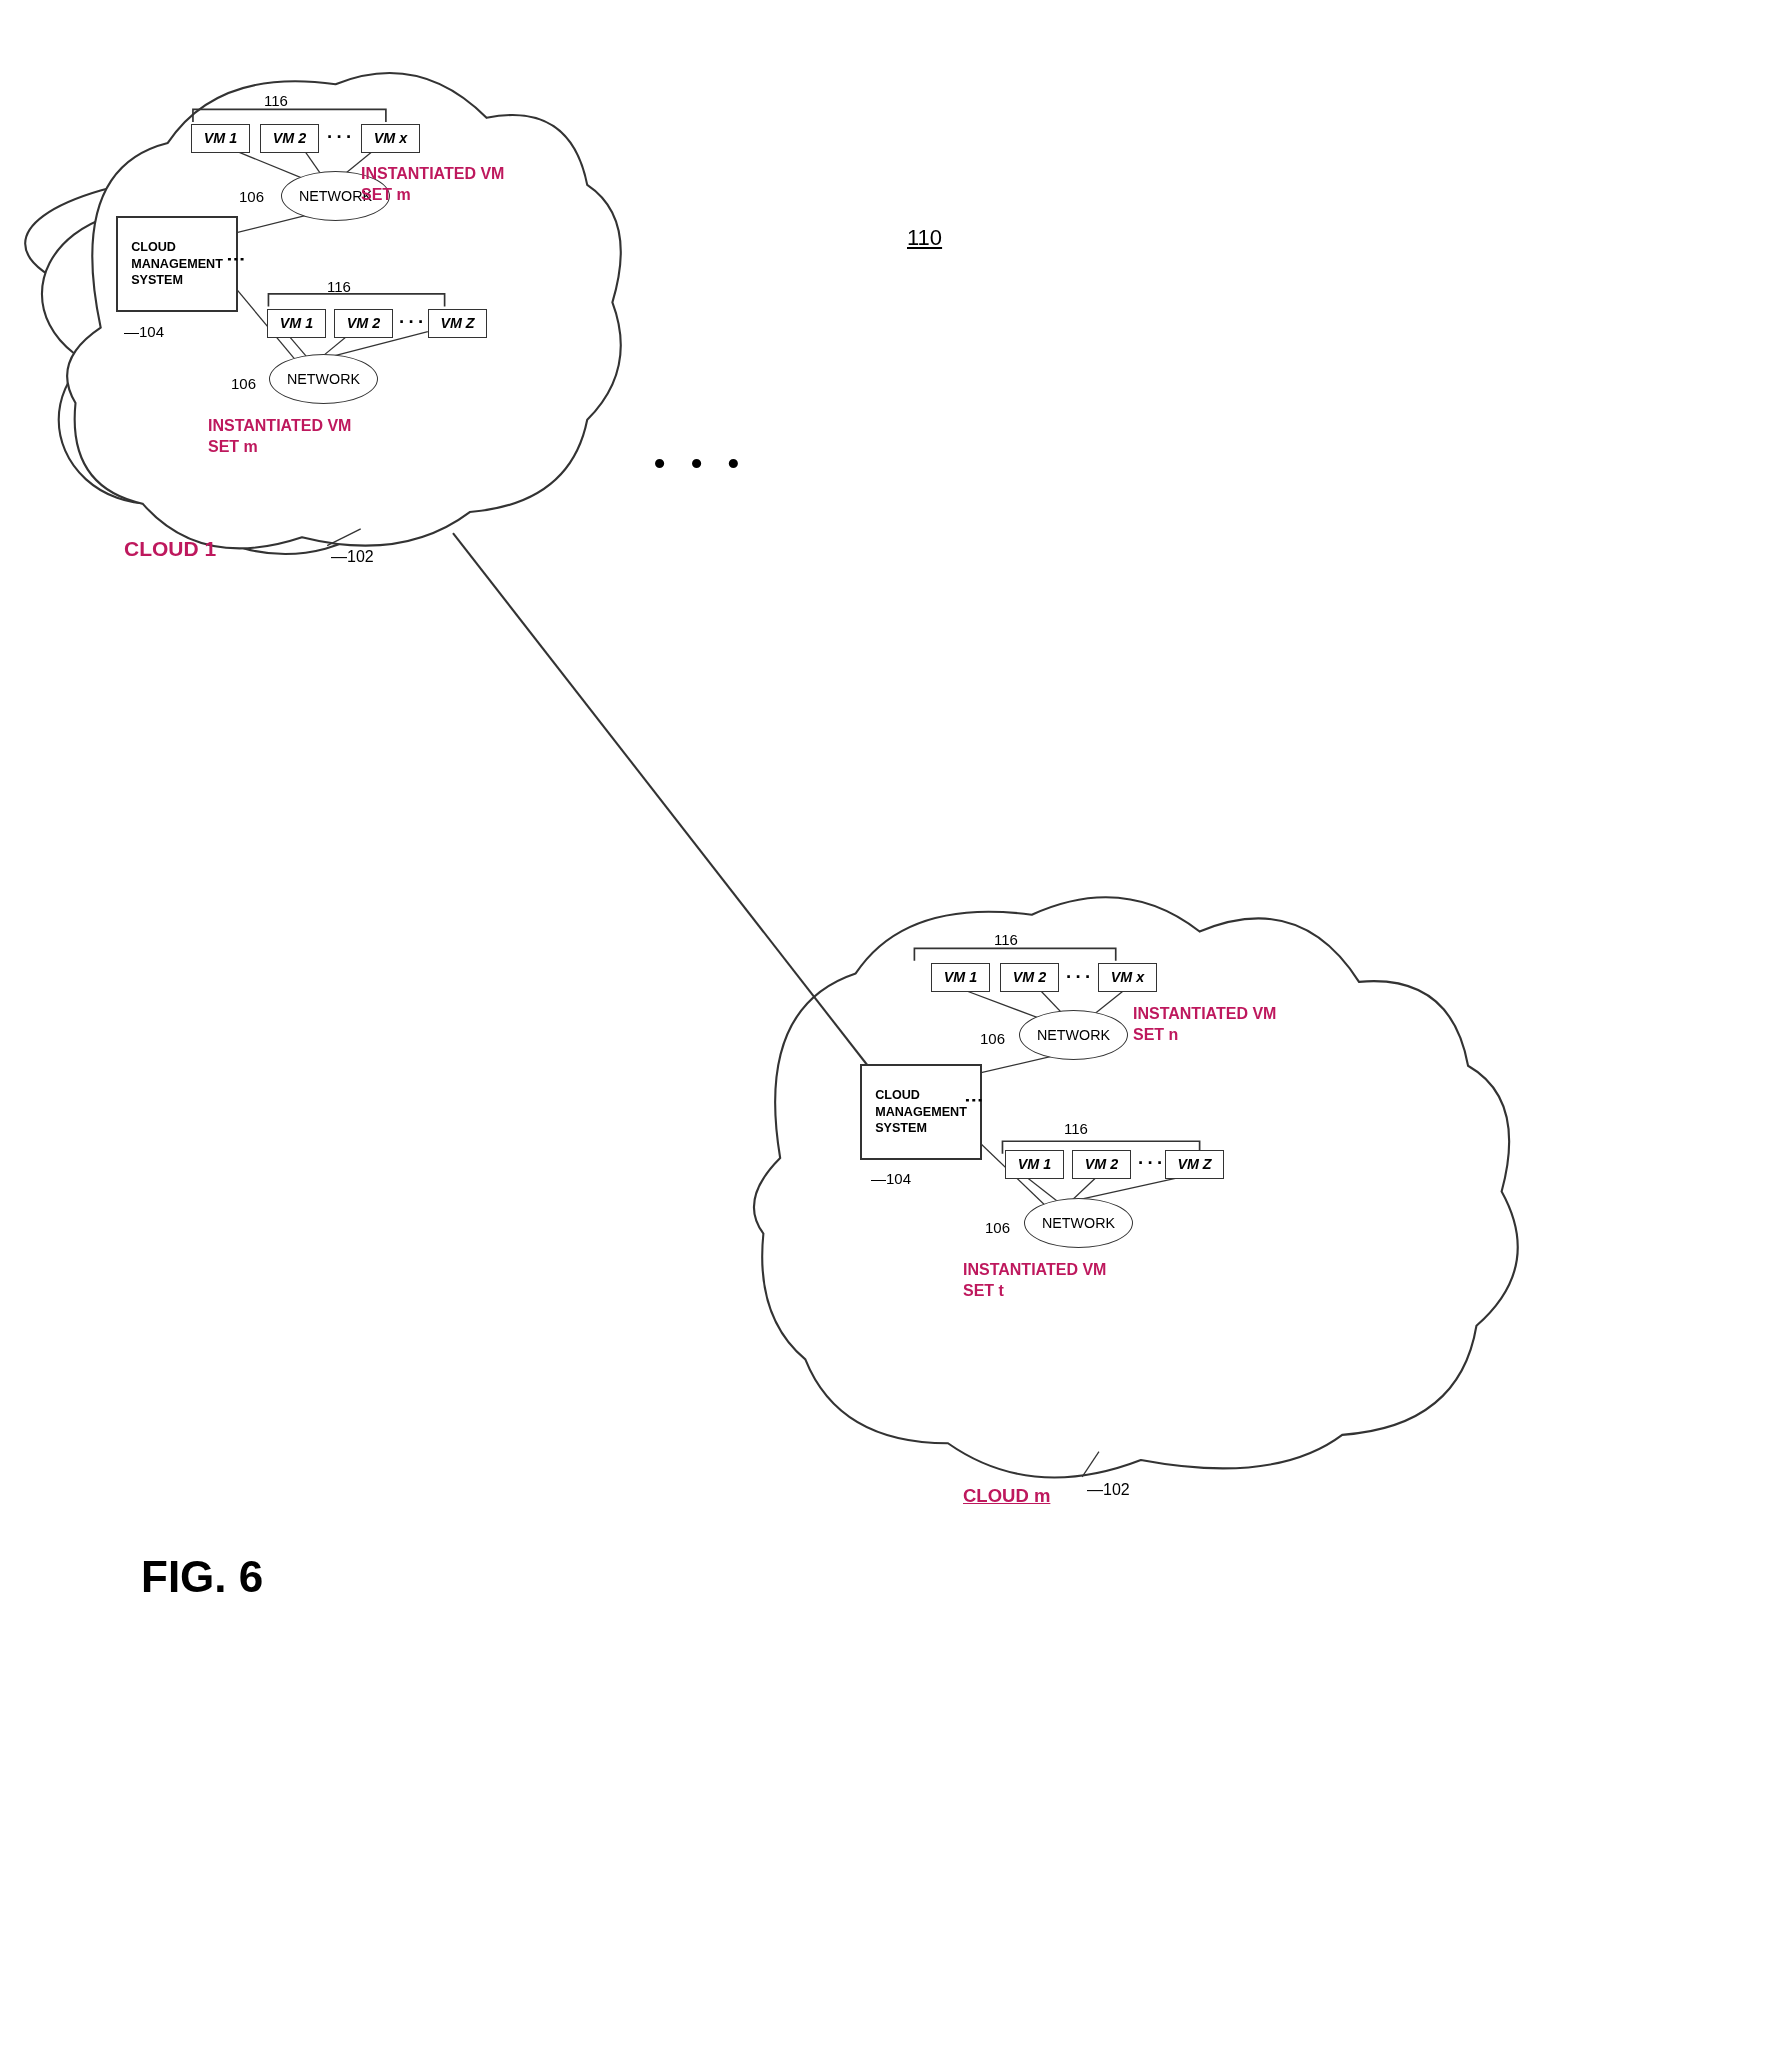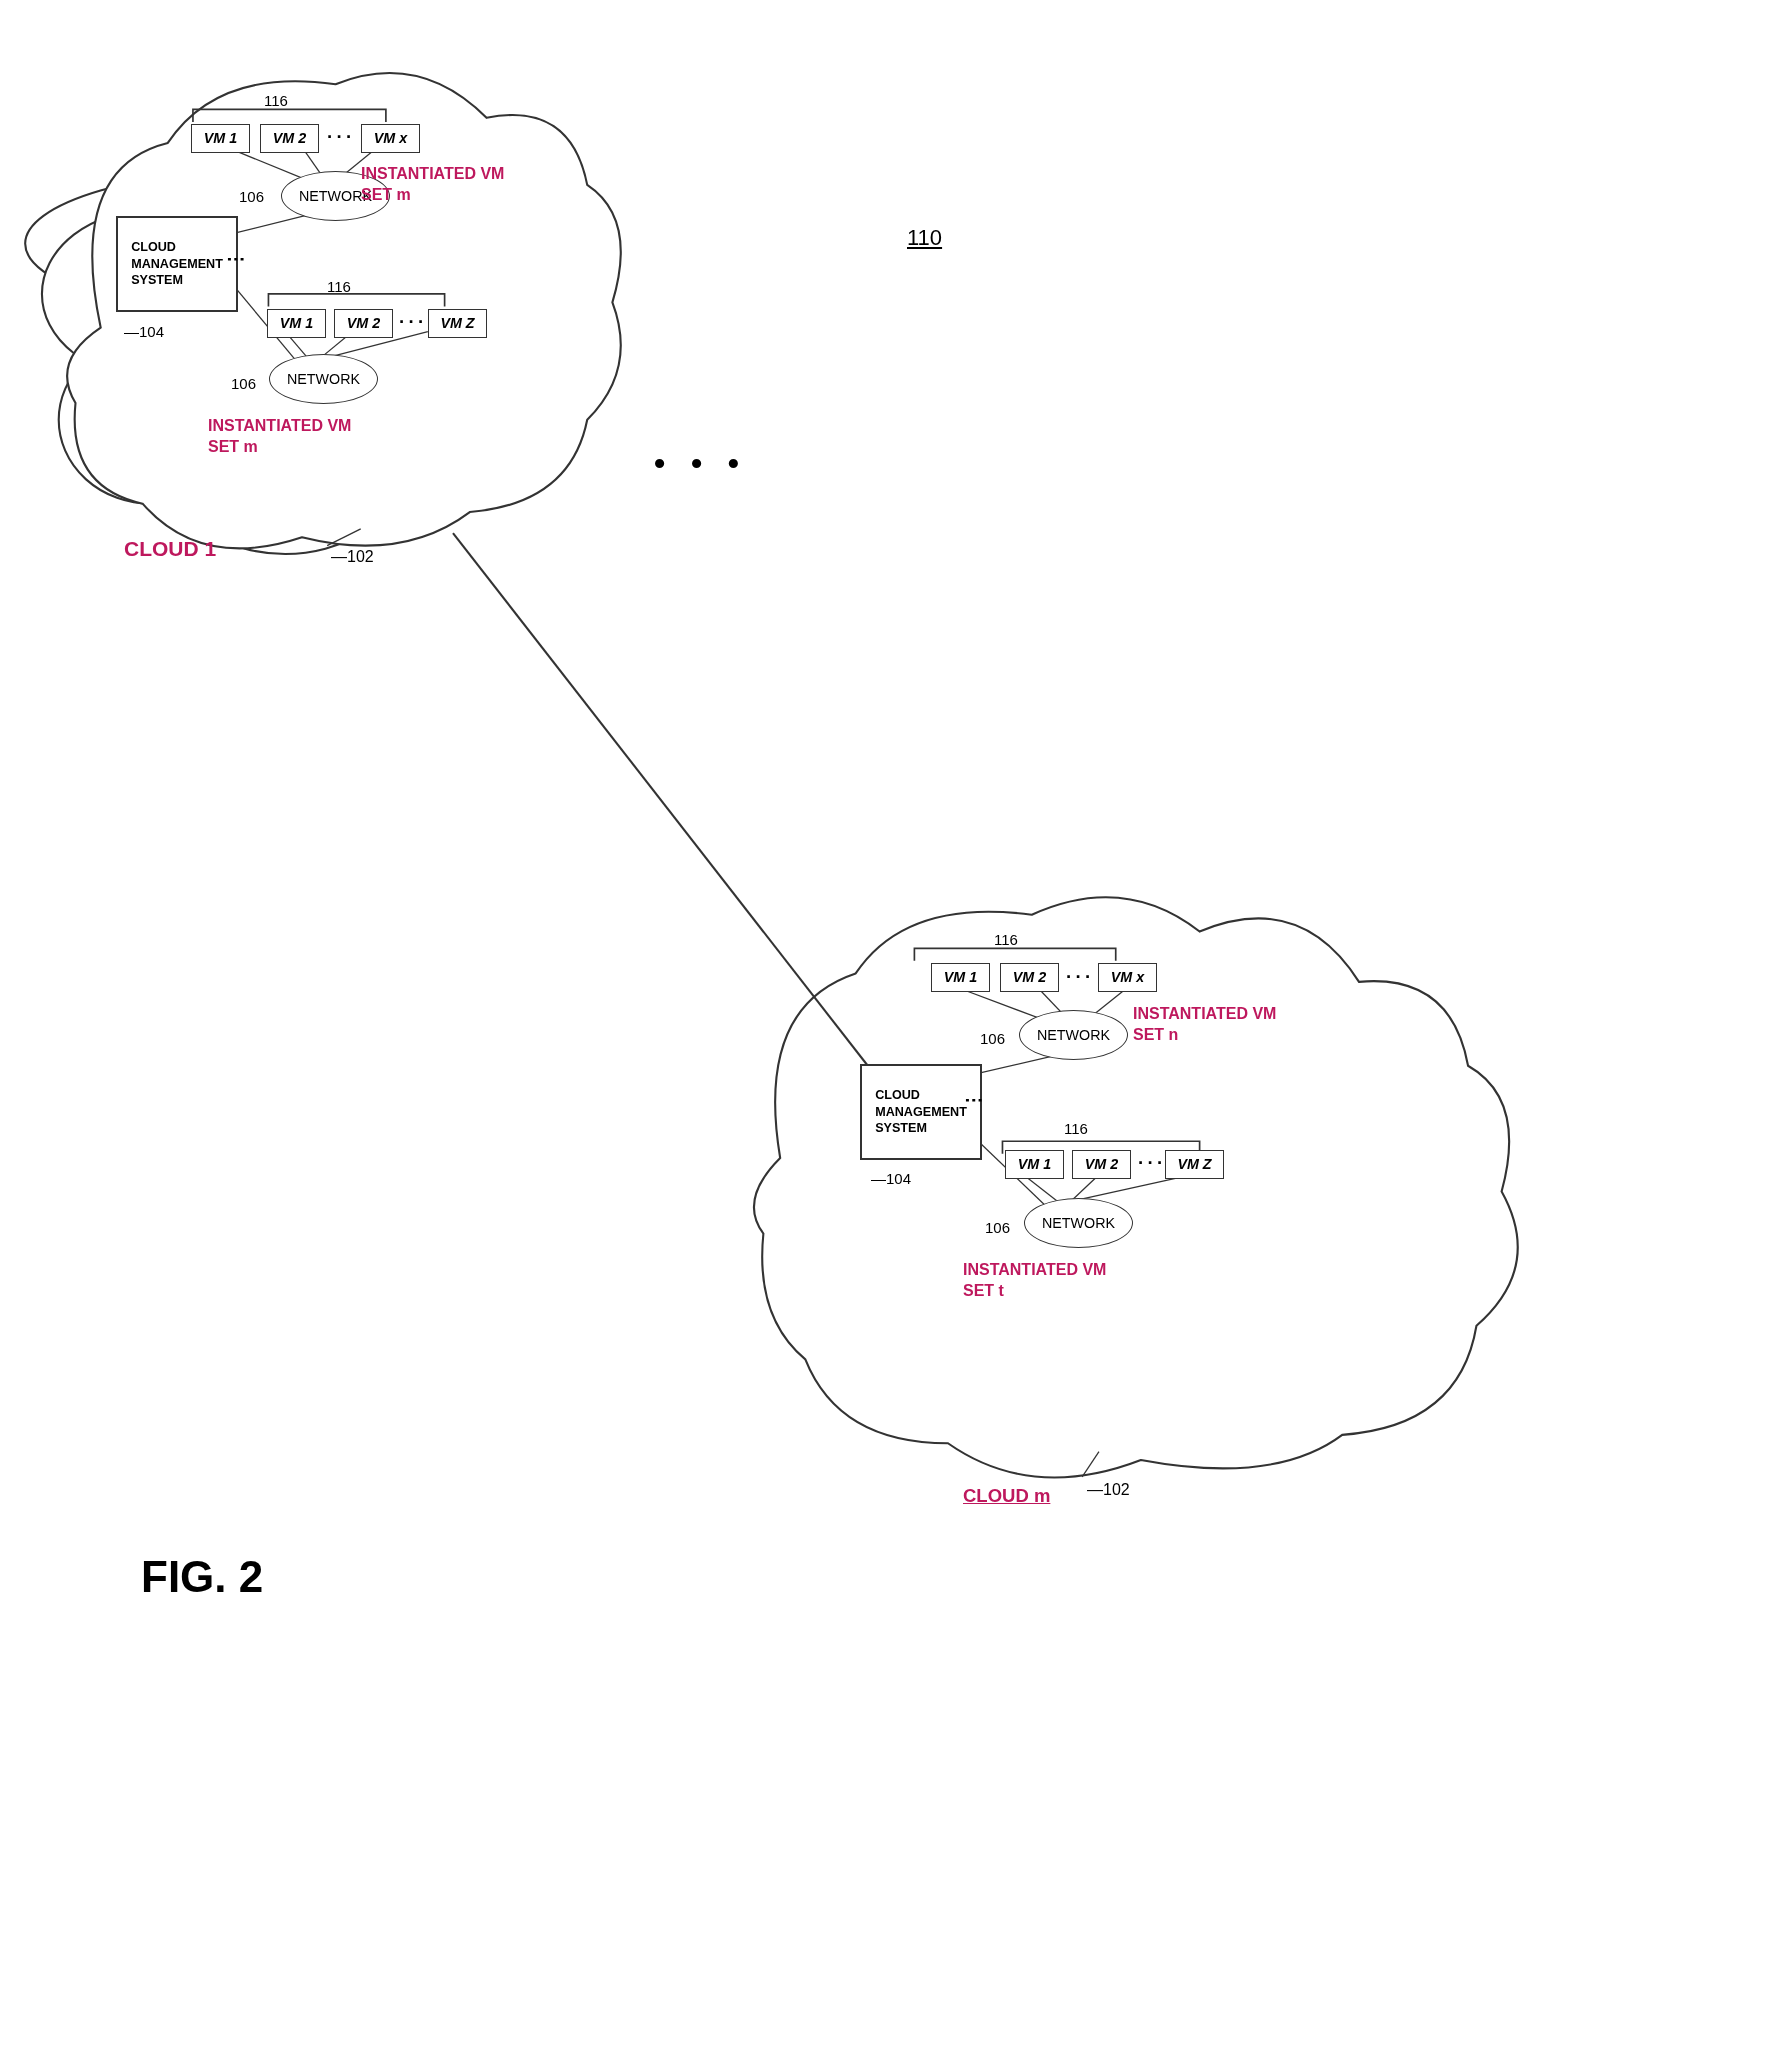--- a/index.html
+++ b/index.html
@@ -258,16 +258,16 @@
 
   <div class="network-ellipse" style="left:1024px; top:1198px; width:109px; height:50px; font-size:14.3px;">NETWORK</div>
   <div class="label-small" style="left:985px; top:1211px;">106</div>
 
   <div class="label" style="left:963px; top:1260px; font-size:16px; font-weight:bold; line-height:1.3;">INSTANTIATED VM<br>SET t</div>
 
   <div class="label" style="left:963px; top:1485px; font-size:18.5px;text-decoration:underline;">CLOUD m</div>
 
   <div class="label-small" style="left:1087px; top:1473px; font-size:16px;">—102</div>
 
-  <div class="fig-label" style="left:141px; top:1552px;">FIG. 2</div>
+  <div class="fig-label" style="left:141px; top:1552px;">FIG. 6</div>
 
 </div>
 
 
 </body></html>

